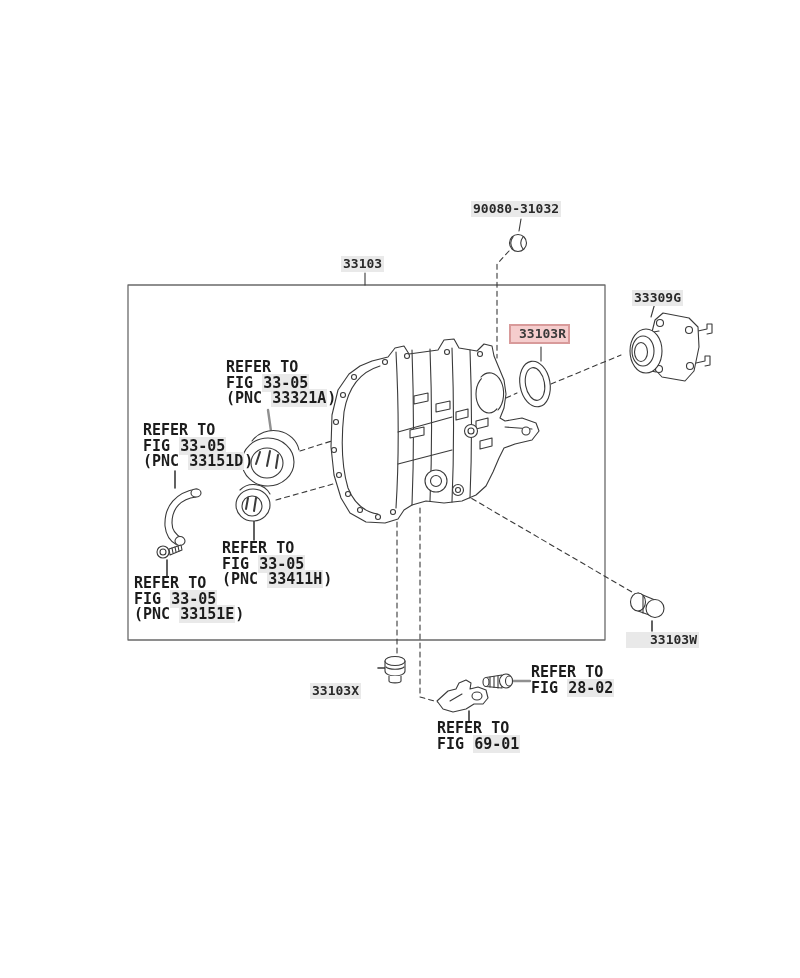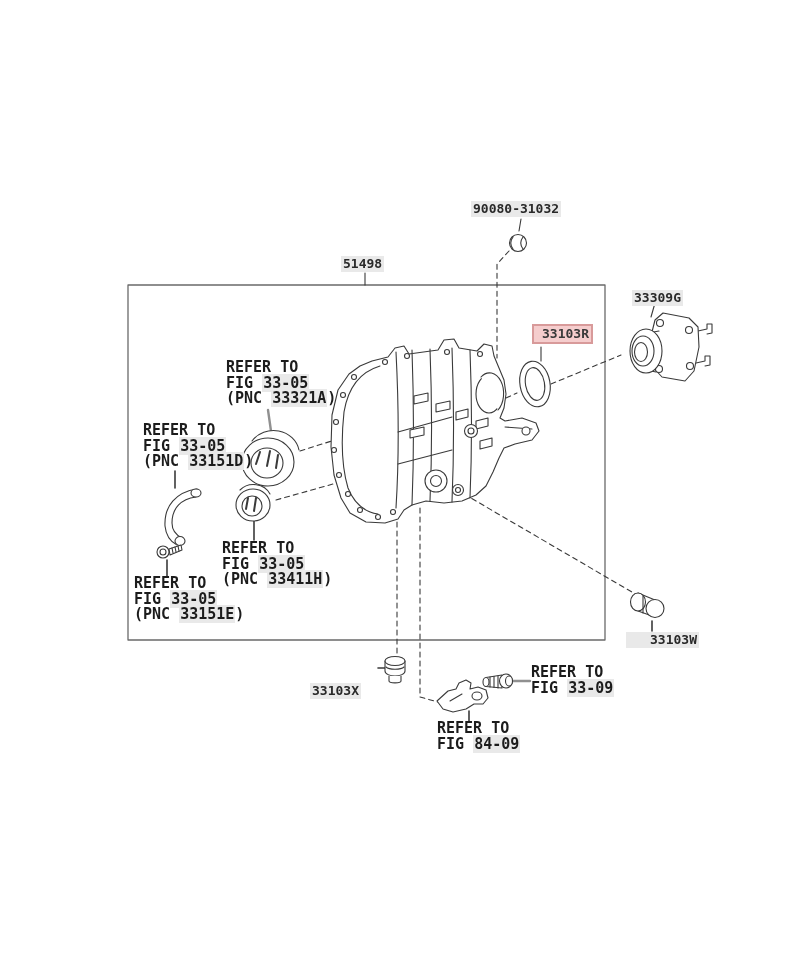--- a/index.html
+++ b/index.html
@@ -191,23 +191,23 @@
 
     <g fill="#ffffff">
       <path d="M437,701 L448,691 L456,689 L459,683 L466,680 L471,683 L470,689 L478,687 L486,690 L488,698 L483,704 L474,704 L466,709 L453,712 L443,709 Z"></path>
       <ellipse cx="477" cy="696" rx="5" ry="4"></ellipse>
       <path d="M450,701 L462,694"></path>
     </g>
   </g>
 </svg>
 
 <div class="lbl" style="left:471px;top:201px;">90080-31032</div>
-<div class="lbl" style="left:341px;top:256px;">51498</div>
+<div class="lbl" style="left:341px;top:256px;">33103</div>
 <div class="lbl" style="left:632px;top:277px;margin-top:13px;">33309G</div>
-<div class="lbl pink" style="left:532px;top:324px;padding-left:8px;">33103R</div>
+<div class="lbl pink" style="left:509px;top:324px;padding-left:8px;">33103R</div>
 <div class="lbl" style="left:310px;top:658px;margin-top:25px;">33103X</div>
 <div class="lbl" style="left:626px;top:632px;padding-left:24px;">33103W</div>
 
 <div class="refer" style="left:226px;top:360px;">
   <div><span>REFER TO</span></div>
   <div><span>FIG</span> <span class="hl">33-05</span></div>
   <div><span>(PNC</span> <span class="hl">33321A</span><span>)</span></div>
 </div>
 
 <div class="refer" style="left:143px;top:423px;">
@@ -223,19 +223,19 @@
 </div>
 
 <div class="refer" style="left:134px;top:576px;">
   <div><span>REFER TO</span></div>
   <div><span>FIG</span> <span class="hl">33-05</span></div>
   <div><span>(PNC</span> <span class="hl">33151E</span><span>)</span></div>
 </div>
 
 <div class="refer" style="left:531px;top:665px;">
   <div><span>REFER TO</span></div>
-  <div><span>FIG</span> <span class="hl">33-09</span></div>
+  <div><span>FIG</span> <span class="hl">28-02</span></div>
 </div>
 
 <div class="refer" style="left:437px;top:721px;">
   <div><span>REFER TO</span></div>
-  <div><span>FIG</span> <span class="hl">84-09</span></div>
+  <div><span>FIG</span> <span class="hl">69-01</span></div>
 </div>
 
 </body></html>

